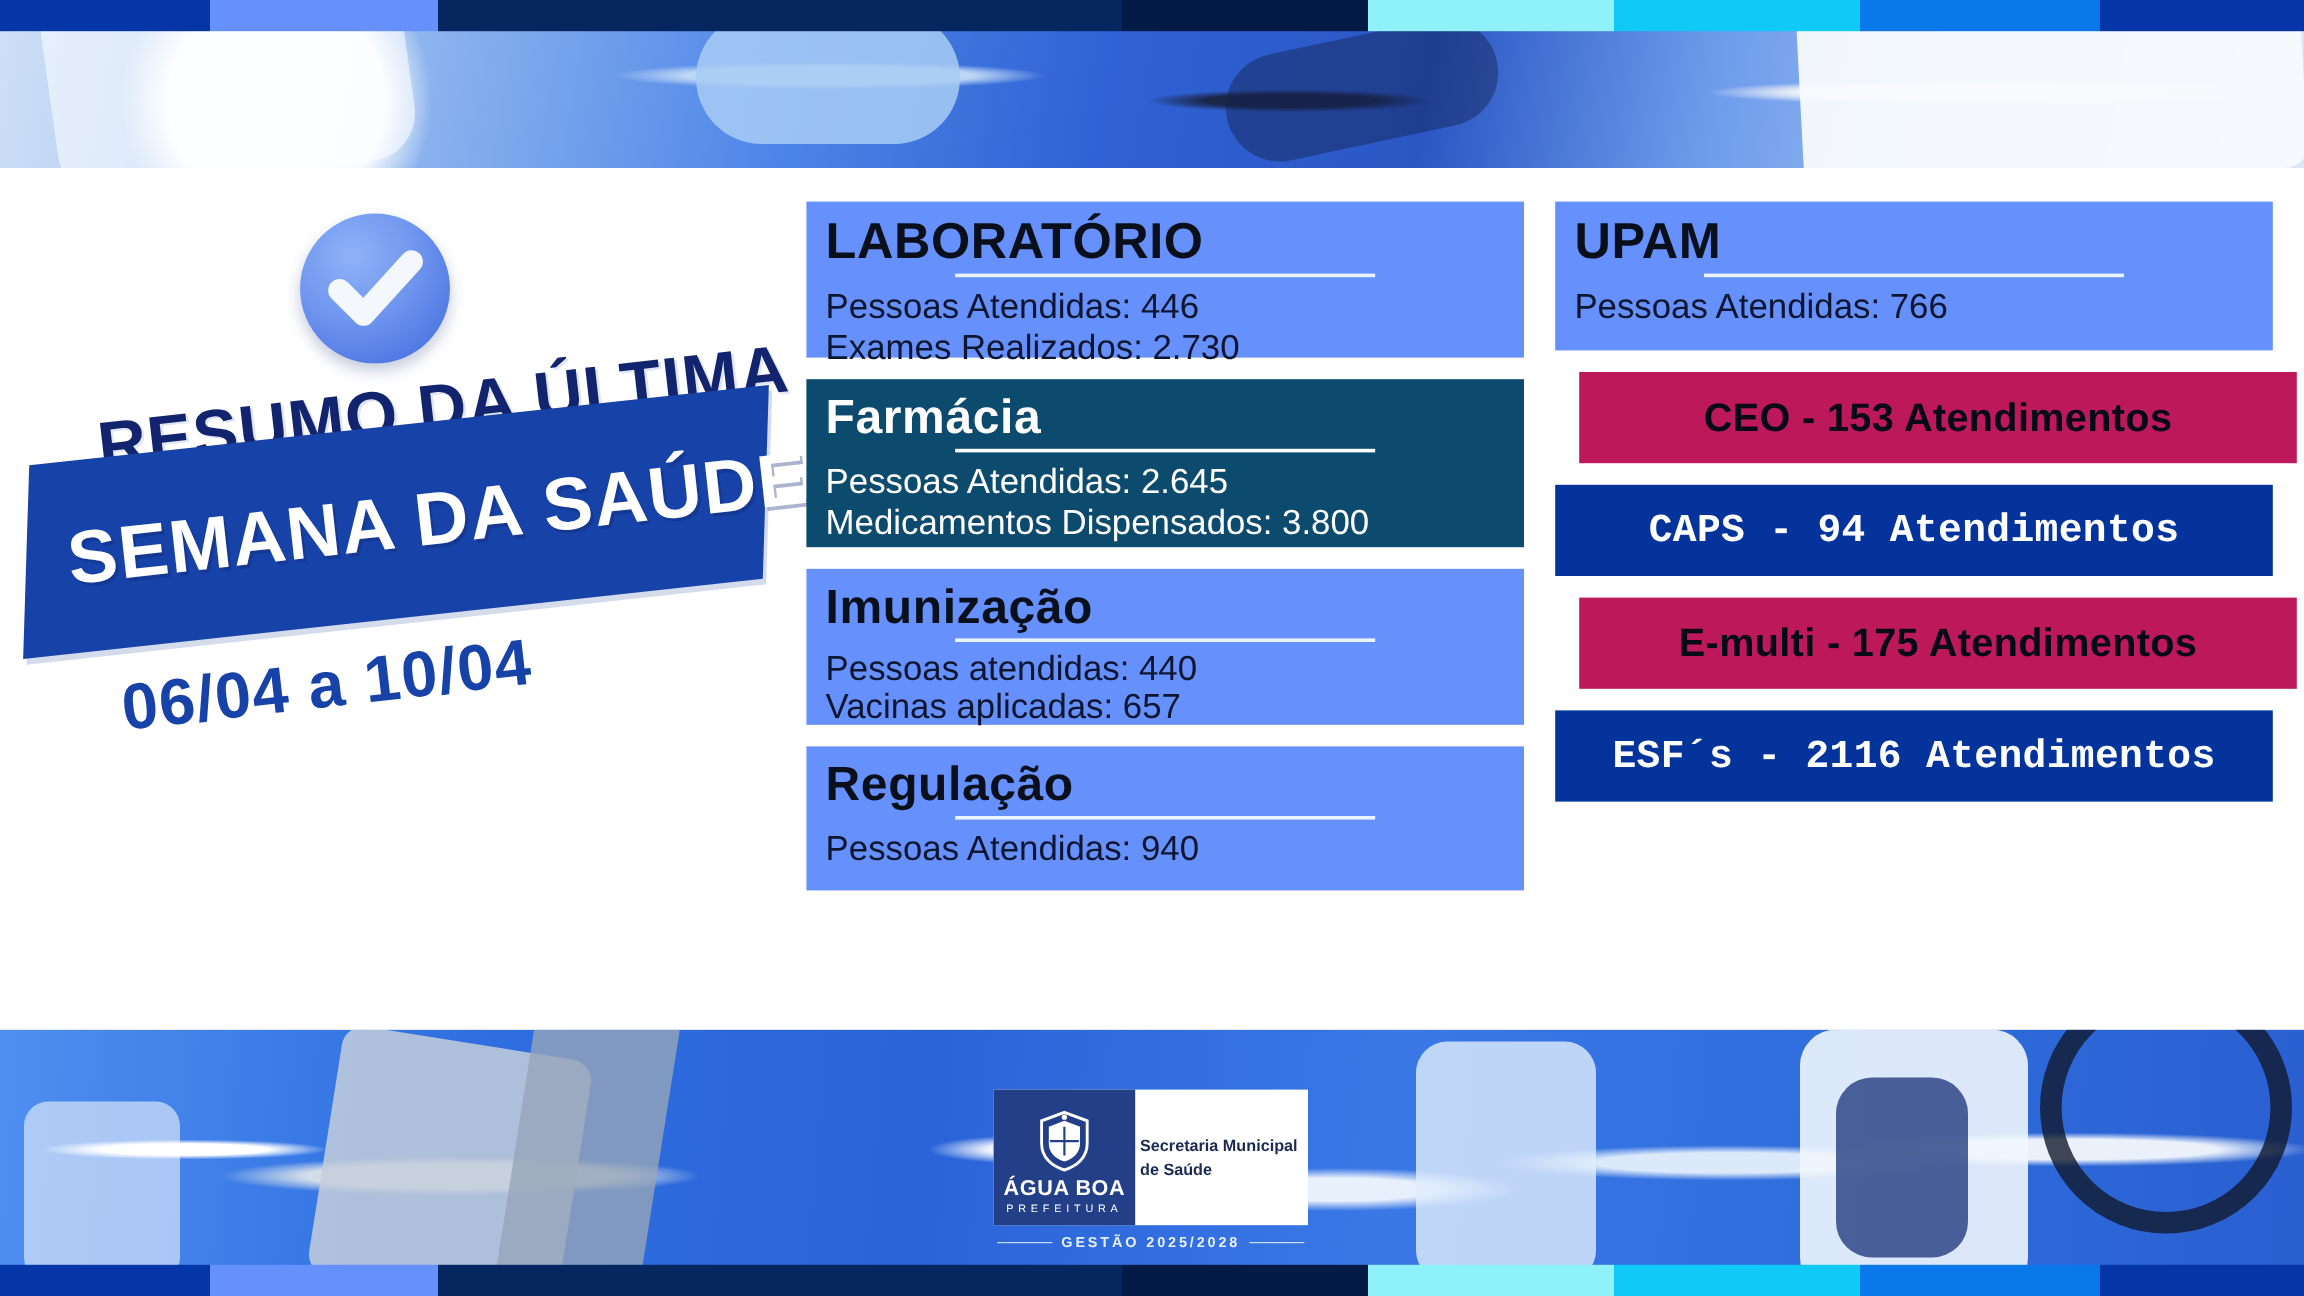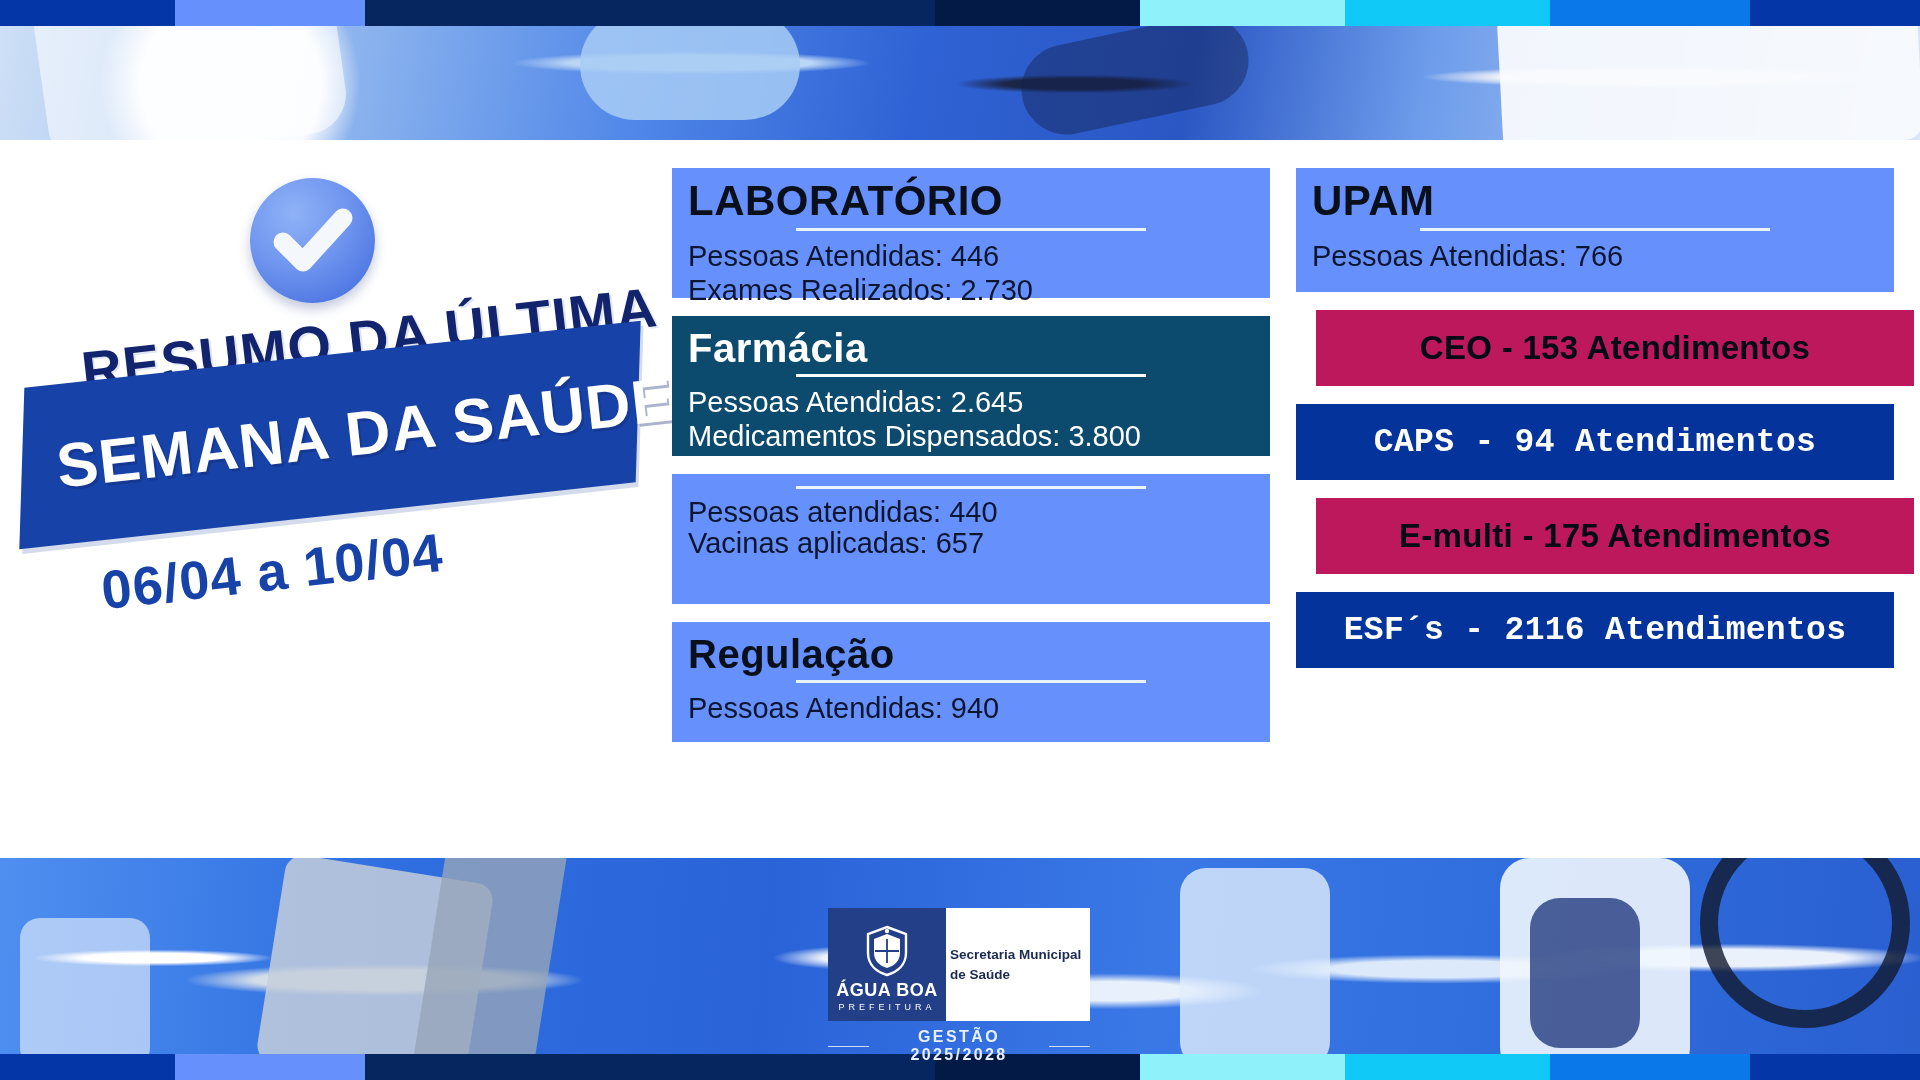--- a/index.html
+++ b/index.html
@@ -119,21 +119,21 @@
   
   .logo-wrap { position:absolute; left:828px; top:908px; width:262px; z-index:7; text-align:center; }
   .logo-card { display:flex; width:262px; height:113px; background:#ffffff; }
   .logo-left { width:118px; background:#233f87; color:#fff; display:flex; flex-direction:column;
                align-items:center; justify-content:flex-end; padding-bottom:9px; }
   .crest { width:46px; height:52px; margin-bottom:4px; }
   .logo-left .city { font-size:18px; font-weight:800; letter-spacing:.5px; line-height:1; }
   .logo-left .sub  { font-size:9px; letter-spacing:4px; margin-top:3px; }
   .logo-right { flex:1; display:flex; align-items:center; padding-left:4px; }
   .logo-right span { font-size:13.5px; font-weight:700; color:#1b2a52; line-height:1.45; text-align:left; }
-  .gestao { margin-top:7px; font-size:16px; letter-spacing:2.4px; color:#e8f0ff; font-weight:700;
+  .gestao { margin-top:7px; font-size:12px; letter-spacing:2.4px; color:#e8f0ff; font-weight:700;
             display:flex; align-items:center; justify-content:center; gap:7px; }
   .gestao i { display:block; width:46px; height:1px; background:rgba(232,240,255,.85); }
 </style>
 </head>
 <body>
 
 <div class="photo-band top">
   <div class="band-shapes">
     <div class="bs" style="left:40px;  top:-30px; width:300px; height:180px; transform:rotate(-8deg);"></div>
     <div class="bs" style="left:580px; top:10px;  width:220px; height:110px; background:rgba(168,204,245,.85); border-radius:60px;"></div>
@@ -179,20 +179,21 @@
     </div>
 
     <div class="card dark farm">
       <h2>Farmácia</h2>
       <div class="rule"></div>
       <p>Pessoas Atendidas: 2.645</p>
       <p>Medicamentos Dispensados: 3.800</p>
     </div>
 
     <div class="card light imun">
+      <h2>Imunização</h2>
       <div class="rule"></div>
       <p>Pessoas atendidas: 440</p>
       <p>Vacinas aplicadas: 657</p>
     </div>
 
     <div class="card light reg">
       <h2>Regulação</h2>
       <div class="rule"></div>
       <p>Pessoas Atendidas: 940</p>
     </div>

